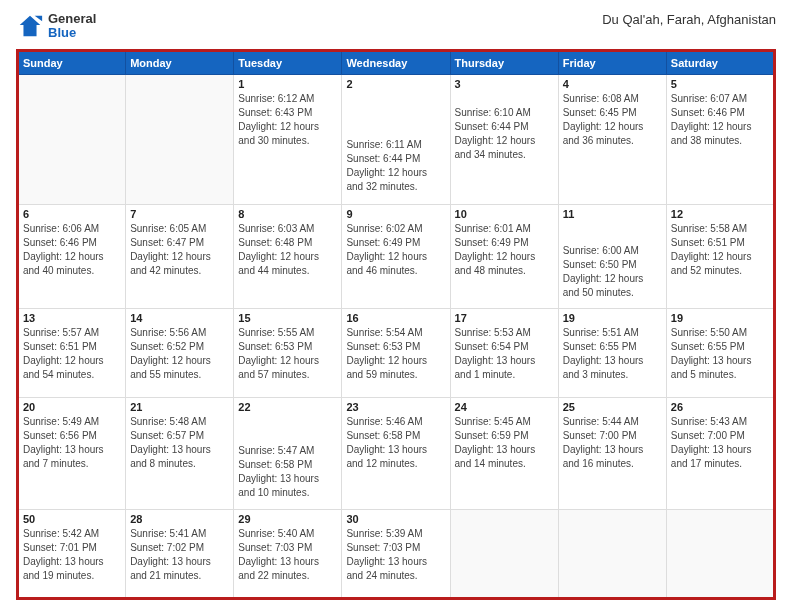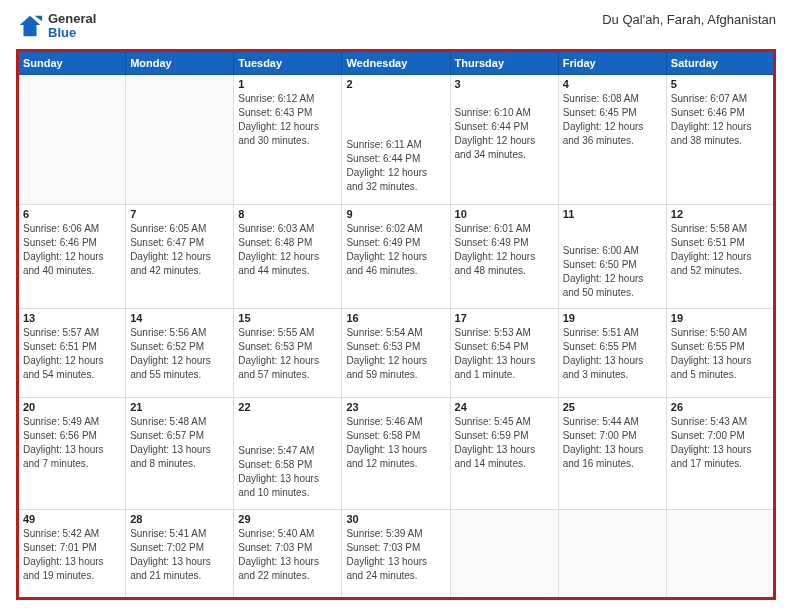--- a/index.html
+++ b/index.html
@@ -318,21 +318,21 @@
           <td>
             <div class="day-num">26</div>
             <div class="day-info" style="white-space: pre-line;">Sunrise: 5:43 AM
 Sunset: 7:00 PM
 Daylight: 13 hours
 and 17 minutes.</div>
           </td>
         </tr>
         <tr>
           <td>
-            <div class="day-num">49</div>
+            <div class="day-num">50</div>
             <div class="day-info" style="white-space: pre-line;">Sunrise: 5:42 AM
 Sunset: 7:01 PM
 Daylight: 13 hours
 and 19 minutes.</div>
           </td>
           <td>
             <div class="day-num">28</div>
             <div class="day-info" style="white-space: pre-line;">Sunrise: 5:41 AM
 Sunset: 7:02 PM
 Daylight: 13 hours

